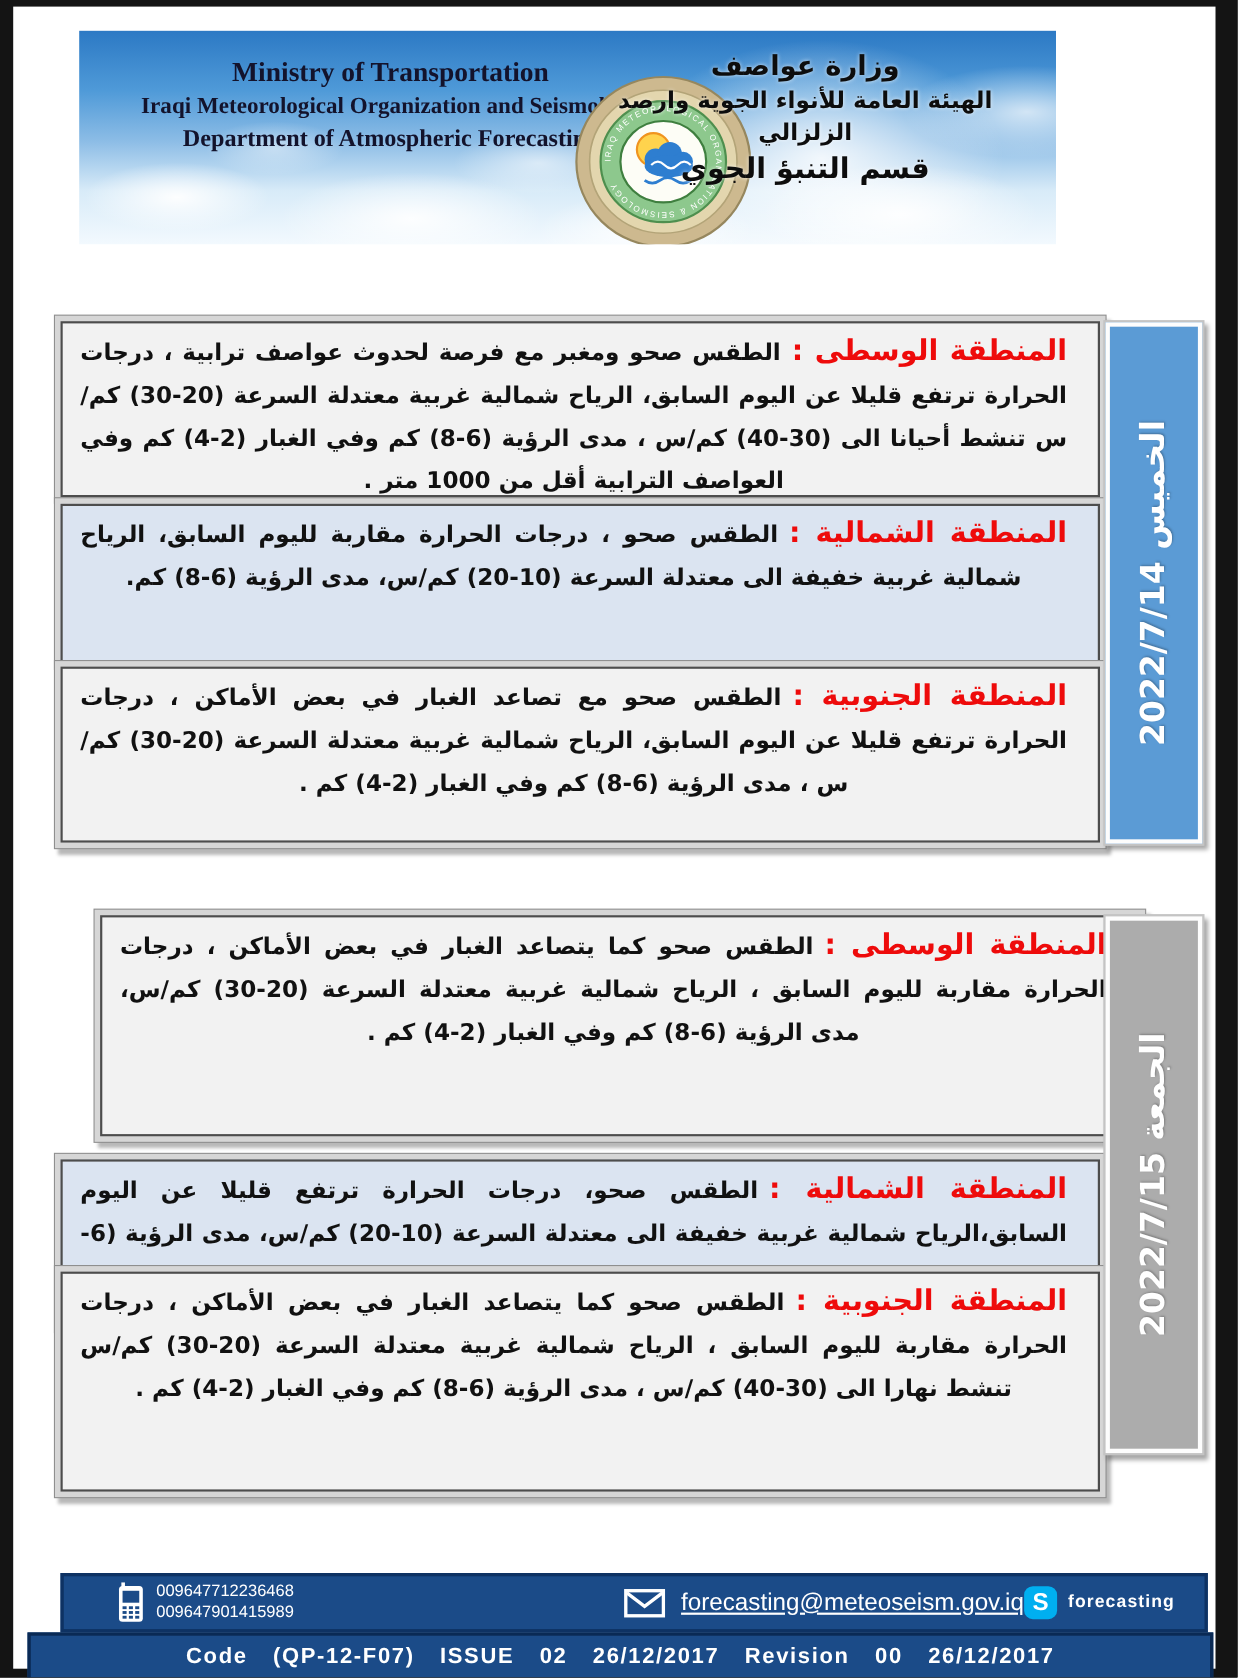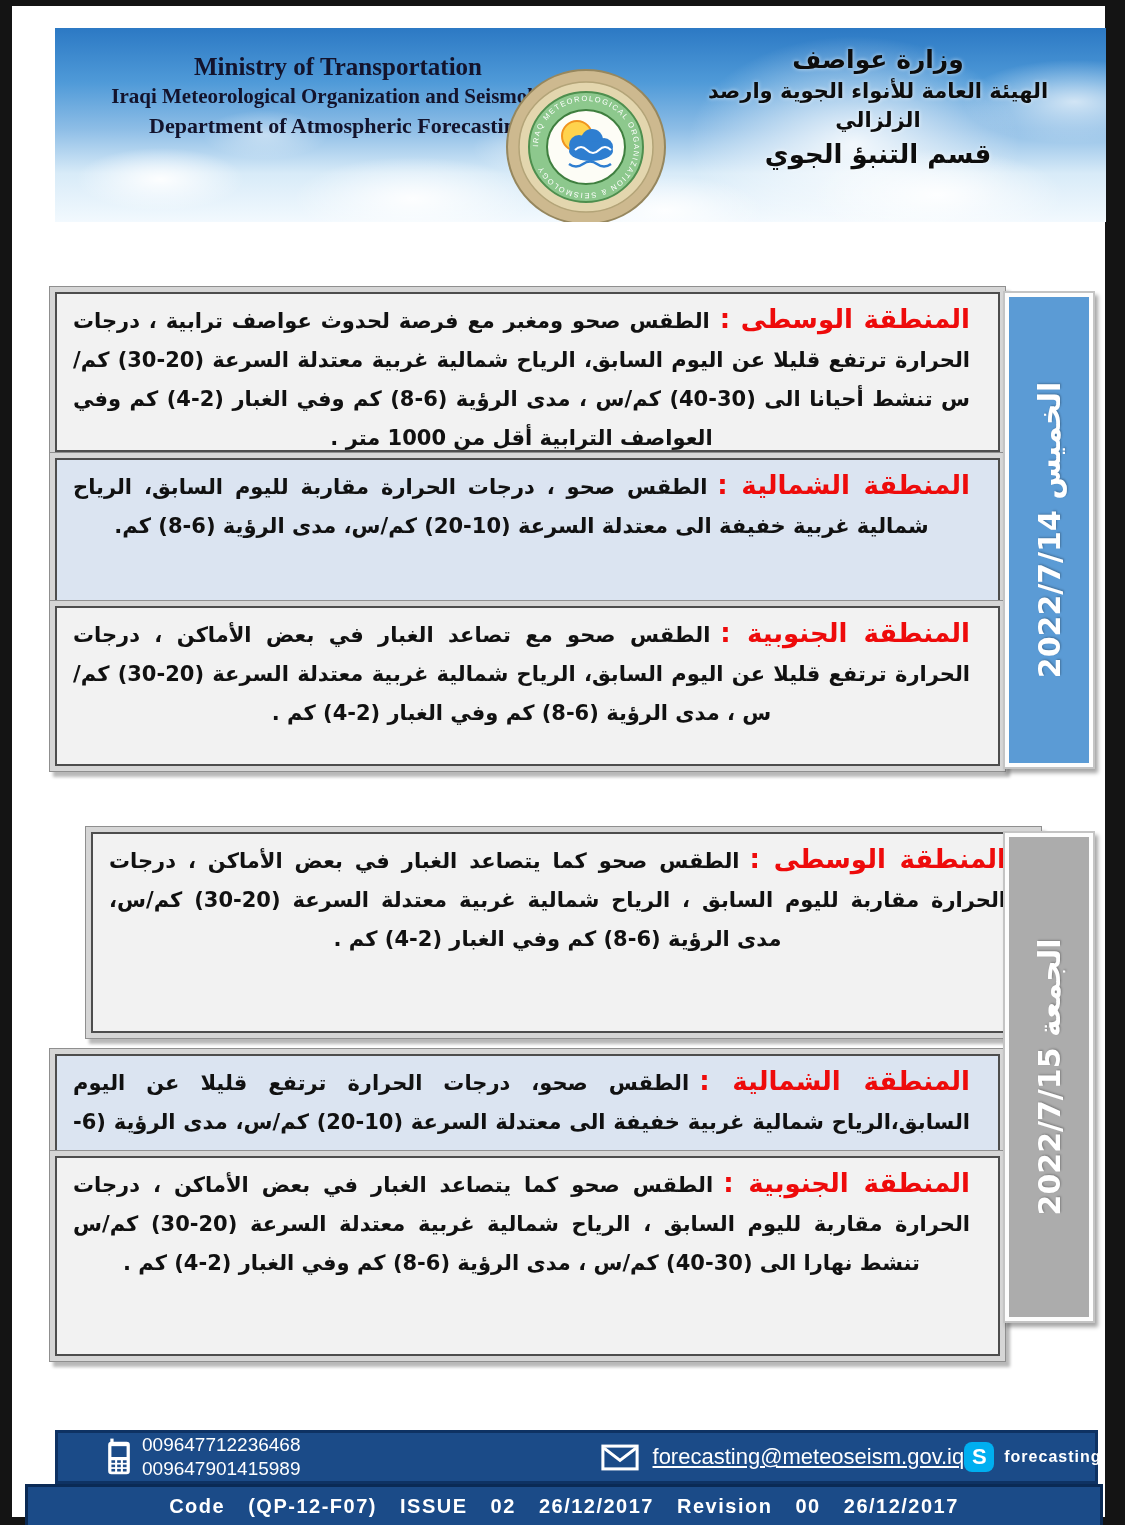--- a/index.html
+++ b/index.html
@@ -1,21 +1,21 @@
 <!DOCTYPE html>
 <html lang="ar"><head>
 <meta charset="utf-8">
 <style>
   html,body{margin:0;padding:0;background:#141414;}
   .canvas{position:relative;width:1125px;height:1525px;background:#141414;overflow:hidden;
           font-family:"DejaVu Sans",sans-serif;}
   .page{position:absolute;left:12px;top:6px;width:1093px;height:1511px;background:#ffffff;}
 
   
-  .header-img{position:absolute;left:43px;top:22px;width:1051px;height:194px;overflow:hidden;
+  .header-img{position:absolute;left:60px;top:22px;width:888px;height:194px;overflow:hidden;
     background:linear-gradient(180deg,#2c79c4 0%,#4f9ad8 28%,#8dbde6 52%,#d8ebf8 75%,#f2f9fe 100%);}
   .header-img::before{content:"";position:absolute;inset:0;background:
     radial-gradient(120px 45px at 10% 78%, rgba(255,255,255,.95), transparent 70%),
     radial-gradient(170px 60px at 34% 88%, rgba(255,255,255,.92), transparent 70%),
     radial-gradient(140px 50px at 58% 94%, rgba(255,255,255,.9), transparent 70%),
     radial-gradient(180px 65px at 84% 86%, rgba(255,255,255,.92), transparent 70%),
     radial-gradient(110px 40px at 47% 62%, rgba(255,255,255,.55), transparent 70%),
     radial-gradient(230px 150px at 76% 60%, rgba(255,255,255,.85), transparent 72%),
     radial-gradient(160px 60px at 97% 38%, rgba(255,255,255,.7), transparent 70%),
     radial-gradient(90px 35px at 20% 55%, rgba(255,255,255,.45), transparent 70%);}
@@ -48,21 +48,21 @@
   .sb-blue{background:#5b9bd5;}
   .sb-gray{background:#acacac;}
   .day-label{position:absolute;top:50%;left:50%;transform:translate(-50%,-50%) rotate(-90deg);
     direction:rtl;white-space:nowrap;text-align:center;color:#ffffff;font-weight:bold;
     font-size:30px;letter-spacing:1px;text-shadow:1px 1px 2px rgba(0,0,0,.25);}
 
   
   .contact-bar{position:absolute;left:43px;top:1424px;width:1043px;height:54px;box-sizing:border-box;
     background:#1b4b88;border:3px solid #0e3263;display:flex;align-items:center;color:#fff;}
   .phone-group{display:flex;align-items:center;gap:10px;margin-left:48px;}
-  .phone-nums{font-size:19px;line-height:1.25;font-family:"Liberation Sans",sans-serif;}
+  .phone-nums{font-size:15px;line-height:1.25;font-family:"Liberation Sans",sans-serif;}
   .email-group{display:flex;align-items:center;gap:14px;margin-left:300px;}
   .email-text{font-size:22px;font-family:"Liberation Sans",sans-serif;text-decoration:underline;}
   .skype-group{display:flex;align-items:center;gap:10px;margin-left:auto;margin-right:40px;}
   .skype-badge{width:30px;height:30px;border-radius:8px;background:#00aff0;color:#fff;
     font-weight:bold;font-size:22px;display:flex;align-items:center;justify-content:center;
     font-family:"Liberation Sans",sans-serif;}
   .skype-label{font-size:16px;font-weight:bold;letter-spacing:1px;font-family:"Liberation Sans",sans-serif;}
   .code-bar{position:absolute;left:13px;top:1478px;width:1078px;height:44px;box-sizing:border-box;
     background:#1b4b88;border:3px solid #0a2a55;display:flex;align-items:center;justify-content:center;}
   .code-text{color:#fff;font-size:20px;font-weight:bold;letter-spacing:1.5px;word-spacing:16px;

